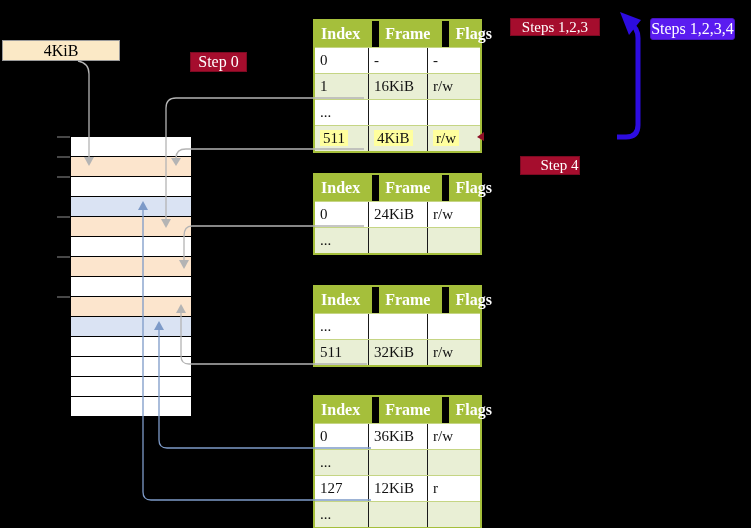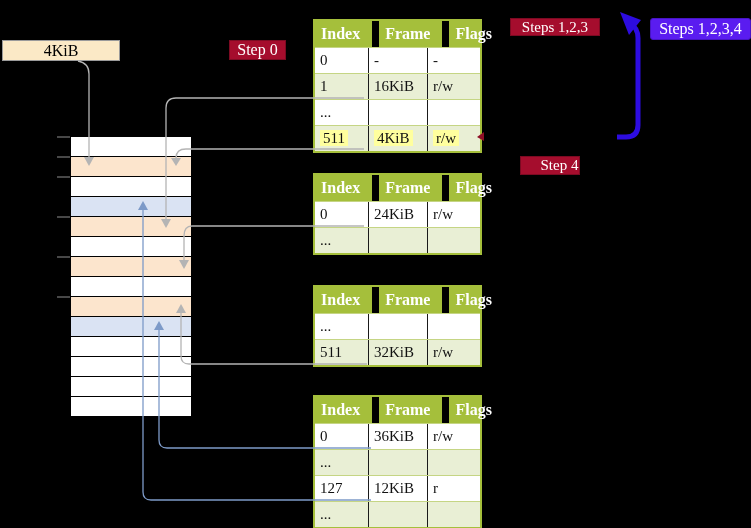--- a/index.html
+++ b/index.html
@@ -57,27 +57,27 @@
   
   #overlay { position:absolute; left:0; top:0; pointer-events:none; }
 </style>
 </head>
 <body>
 
 <div id="frame-size-box">
   <span>4KiB</span>
 </div>
 
-<div class="steplabel crimson" style="left:190px; top:40px; width:57px; height:20px; font-size:16px;margin-left:39px;">
+<div class="steplabel crimson" style="left:190px; top:52px; width:57px; height:20px; font-size:16px;">
   <span>Step 0</span>
 </div>
 <div class="steplabel crimson" style="left:510px; top:18px; width:90px; height:18px;">
   <span>Steps 1,2,3</span>
 </div>
-<div class="steplabel violet" style="left:650px; top:18px; width:101px; height:22px;">
+<div class="steplabel violet" style="left:650px; top:18px; width:85px; height:22px;">
   <span>Steps 1,2,3,4</span>
 </div>
 <div class="steplabel crimson" style="left:520px; top:156px; width:60px; height:19px;padding-left:19px;">
   <span>Step 4</span>
 </div>
 
 <div class="mstack">
     <div class="mcell white"></div>
     <div class="mcell peach"></div>
     <div class="mcell white"></div>

